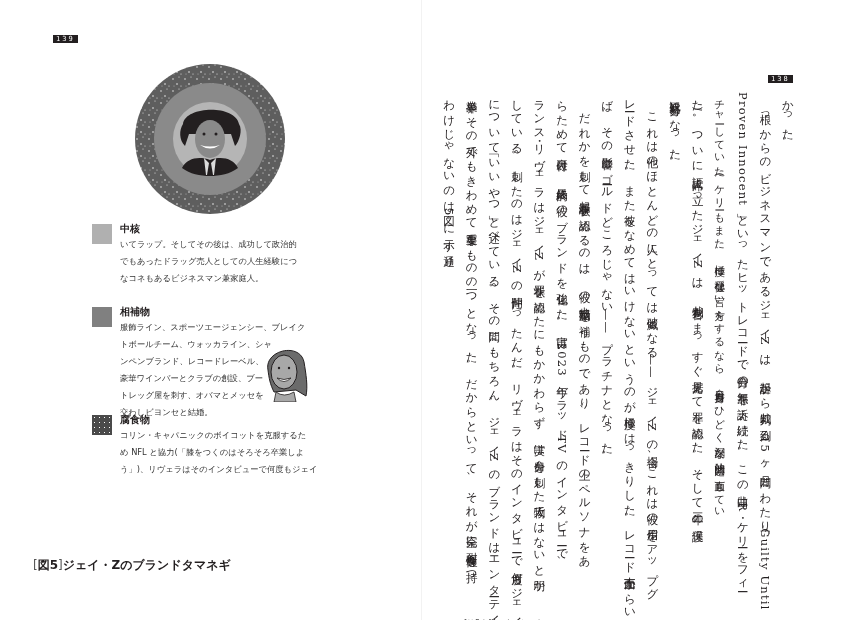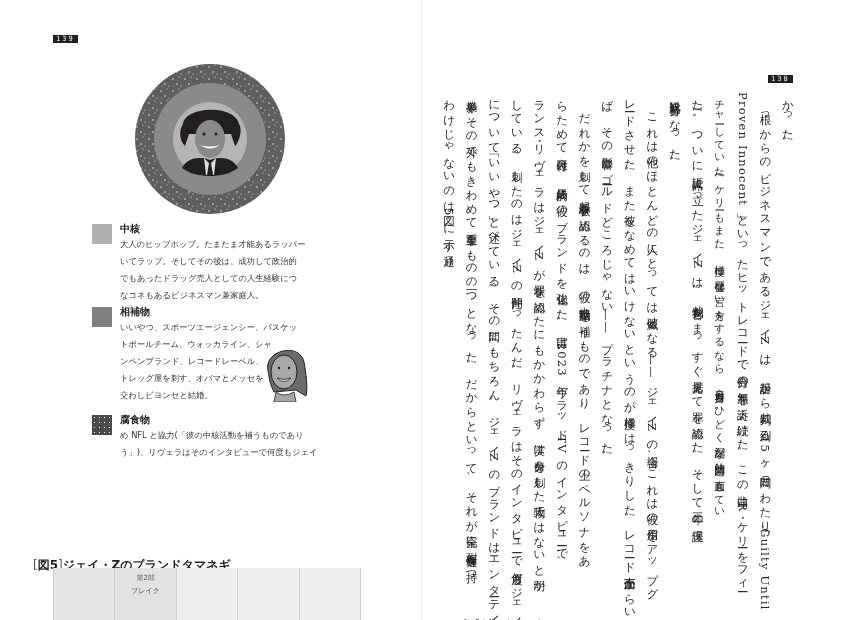--- a/index.html
+++ b/index.html
@@ -80,71 +80,62 @@
 
     <path d="M47 104 C52 94,64 92,75 96 C86 92,98 94,103 104 C95 110,85 112,75 112 C65 112,55 110,47 104Z" fill="#231f20"></path>
     <path d="M69 94 L75 100 L81 94 L79 111 L71 111Z" fill="#dcdcdc"></path>
     <path d="M74 99 L76 99 L78 111 L72 111Z" fill="#231f20"></path>
   </svg>
 
   <div class="legend-item" style="top:222px;">
     <div class="swatch" style="background:#b0b0b0;"></div>
     <div class="legend-title">中核</div>
     <div class="legend-body">
-      <span>大人のヒップホップ。たまたま才能あるラッパー</span>
       <span>いてラップ。そしてその後は、成功して政治的</span>
       <span>でもあったドラッグ売人としての人生経験につ</span>
       <span>なコネもあるビジネスマン兼家庭人。</span>
     </div>
   </div>
 
   <div class="legend-item" style="top:305px;">
     <div class="swatch" style="background:#808080;"></div>
     <div class="legend-title">相補物</div>
     <div class="legend-body">
-      <span>いいやつ、スポーツエージェンシー、バスケッ</span>
+      <span>服飾ライン、スポーツエージェンシー、ブレイク</span>
       <span>トボールチーム、ウォッカライン、シャ</span>
       <span>ンペンブランド、レコードレーベル、</span>
+      <span>豪華ワインバーとクラブの創設、ブー</span>
       <span>トレッグ屋を刺す、オバマとメッセを</span>
       <span>交わしビヨンセと結婚。</span>
     </div>
   </div>
 
   <svg class="portrait" viewBox="0 0 50 62">
     <path d="M8 30 C4 10,40 2,44 22 C46 34,48 46,46 56 L36 50 L14 52 C10 44,9 38,8 30Z" fill="#6b6b6b" stroke="#231f20" stroke-width="1"></path>
     <ellipse cx="24" cy="32" rx="13" ry="17" fill="#a8a8a8" stroke="#231f20" stroke-width="1"></ellipse>
     <path d="M17 38 Q24 45 31 38 Q24 41 17 38Z" fill="#fff" stroke="#231f20" stroke-width="0.8"></path>
     <circle cx="19" cy="28" r="1.2" fill="#231f20"></circle>
     <circle cx="29" cy="28" r="1.2" fill="#231f20"></circle>
     <path d="M16 52 Q24 58 34 52 L36 62 L14 62Z" fill="#a8a8a8" stroke="#231f20" stroke-width="0.8"></path>
   </svg>
 
   <div class="legend-item" style="top:413px;">
     <div class="swatch" style="background:#4a4a4a; background-image:radial-gradient(#fff 0.6px, transparent 0.8px); background-size:5px 5px;"></div>
     <div class="legend-title">腐食物</div>
     <div class="legend-body">
-      <span>め NFL と協力(「彼の中核活動を補うものであり</span>
+      <span>コリン・キャパニックのボイコットを克服するた</span>
+      <span>め NFL と協力(「膝をつくのはそろそろ卒業しよ</span>
       <span>う」)、リヴェラはそのインタビューで何度もジェイ</span>
     </div>
   </div>
 
   <div class="fig-caption">
     <span class="br">[</span><span>図5</span><span class="br">]</span><span>ジェイ・Zのブランドタマネギ</span>
   </div>
 
-  <div class="tab-strip">
-    <div class="tab-cell"></div>
-    <div class="tab-cell active">
-      <div>第2部</div>
-      <div>ブレイク</div>
-    </div>
-    <div class="tab-cell"></div>
-    <div class="tab-cell"></div>
-    <div class="tab-cell"></div>
-  </div>
 </div>
 
 <div class="page page-right">
   <div class="page-num" style="left:346px; top:35px;">138</div>
 
   <div class="vtext">
     <span class="col">かった。</span>
     <span class="col">　根っからのビジネスマンであるジェイ・Zは、起訴から裁判に到る15ヶ月間にわたり「Guilty Until</span>
     <span class="col">Proven Innocent」といったヒットレコードで自分の無罪を訴え続けた。この曲はR・ケリーをフィー</span>
     <span class="col" style="font-size:10.5px;">チャーしていた(ケリーもまた、極度に穏健な言い方をするなら、自分自身もひどく深刻な法的問題に直面してい</span>

